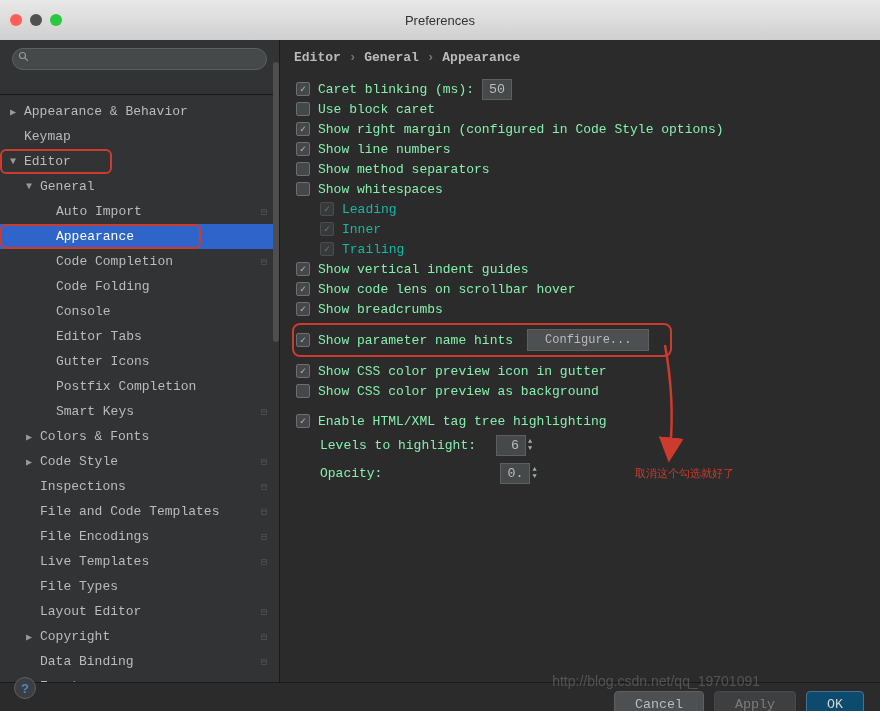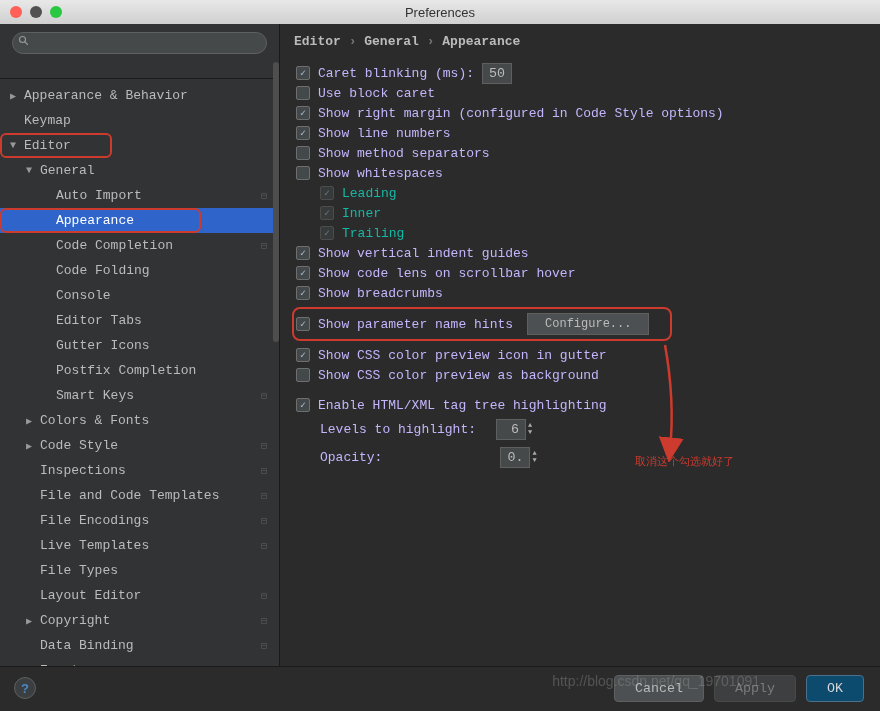--- a/index.html
+++ b/index.html
@@ -6,21 +6,21 @@
 body {
   width: 880px; height: 711px;
   font-family: Menlo, Monaco, "Courier New", monospace;
   font-size: 13px;
   background: #2b2b2b;
   color: #a9b7c6;
   overflow: hidden;
   position: relative;
 }
 .titlebar {
-  height: 24px;
+  height: 40px;
   background: linear-gradient(#e8e8e8, #d0d0d0);
   display: flex; align-items: center;
   padding: 0 10px;
   position: relative;
 }
 .traffic { display: flex; gap: 8px; }
 .tl { width: 12px; height: 12px; border-radius: 50%; }
 .tl.red { background: #ff5f57; }
 .tl.yel { background: #515151; }
 .tl.grn { background: #28c840; }
@@ -92,21 +92,21 @@
 }
 .row { display: flex; align-items: center; height: 20px; }
 .chk {
   width: 14px; height: 14px; margin-right: 8px;
   display: inline-flex; align-items: center; justify-content: center;
   border: 1px solid #6e6e6e; background: #43494a; border-radius: 2px;
   font-size: 10px; color: #a9b7c6;
 }
 .chk.checked::before { content: '✓'; }
 .chk.disabled { opacity: 0.5; }
-.lbl { color: #c4b5fd; }
+.lbl { color: #86efac; }
 .lbl.disabled { color: #14b8a6; }
 .numbox {
   background: #45494a; border: 1px solid #5e6060;
   color: #bbb; padding: 2px 6px; width: 30px; text-align: right;
   margin-left: 8px; font-family: inherit;
 }
 .stepper {
   display: inline-flex; flex-direction: column; margin-left: 2px;
   font-size: 7px; color: #aaa; line-height: 7px;
 }
@@ -150,21 +150,21 @@
   color: rgba(160,160,160,0.35); font-size: 14px;
   font-family: sans-serif;
 }
 .annot-arrow {
   position: absolute;
   left: 600px; top: 340px;
   pointer-events: none;
 }
 .annot-text {
   position: absolute;
-  left: 635px; top: 454px;
+  left: 635px; top: 466px;
   color: #cc3b2e; font-size: 11px;
   font-family: sans-serif;
 }
 .scrollthumb {
   position: absolute;
   top: 62px; left: 273px; width: 6px; height: 280px;
   background: #4e4e4e; border-radius: 3px;
 }
 </style>
 </head>

